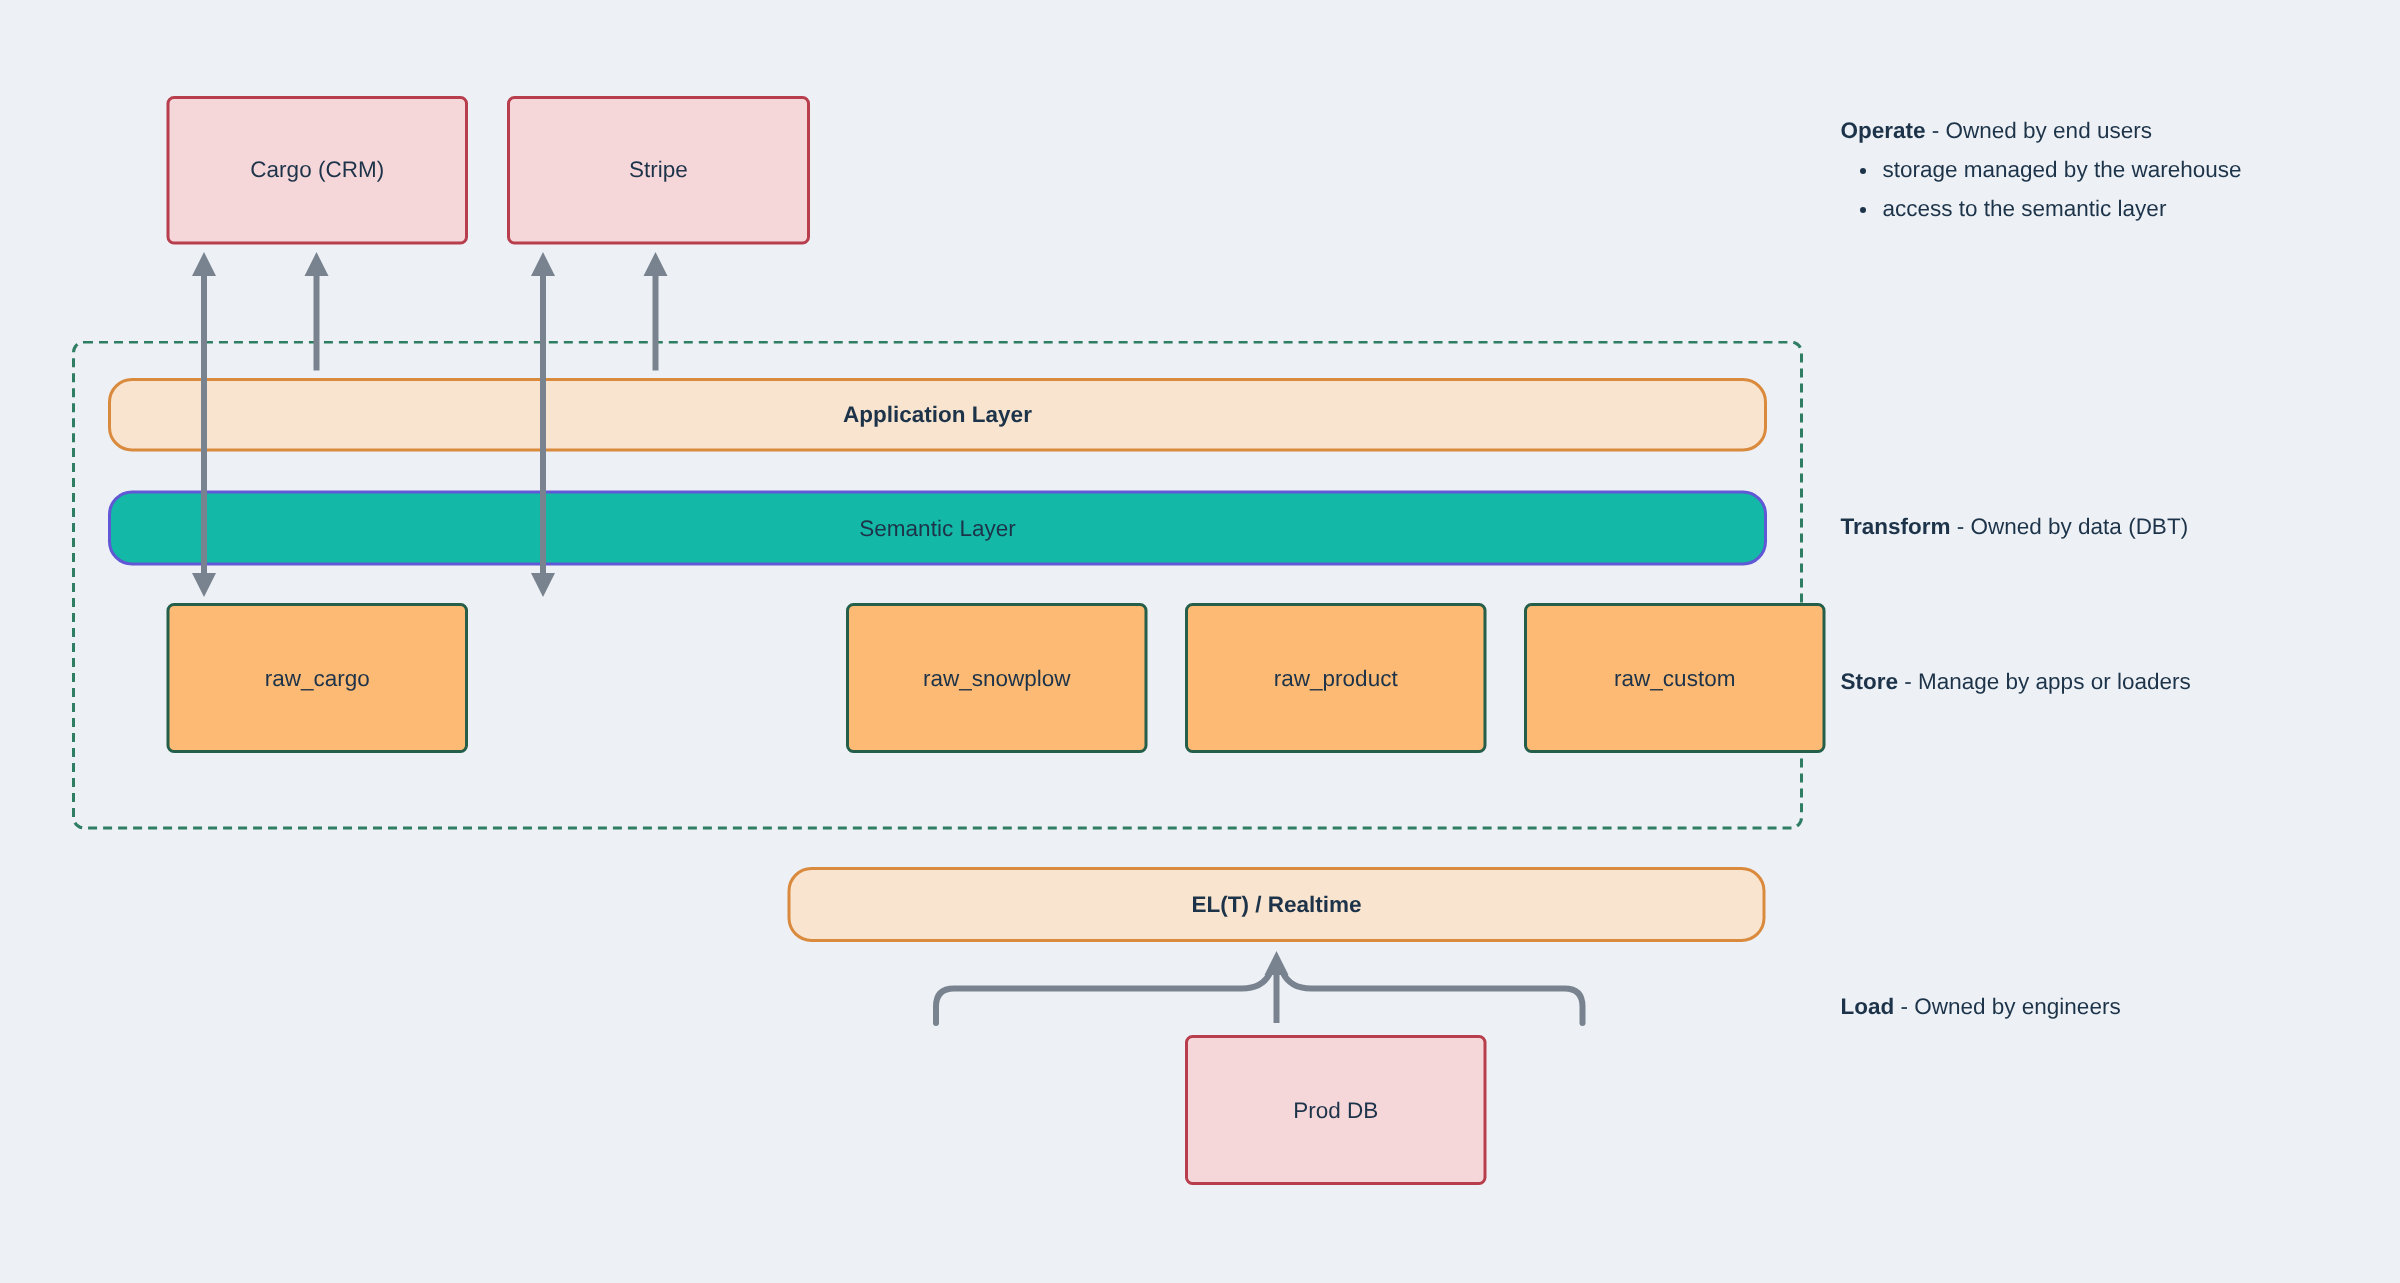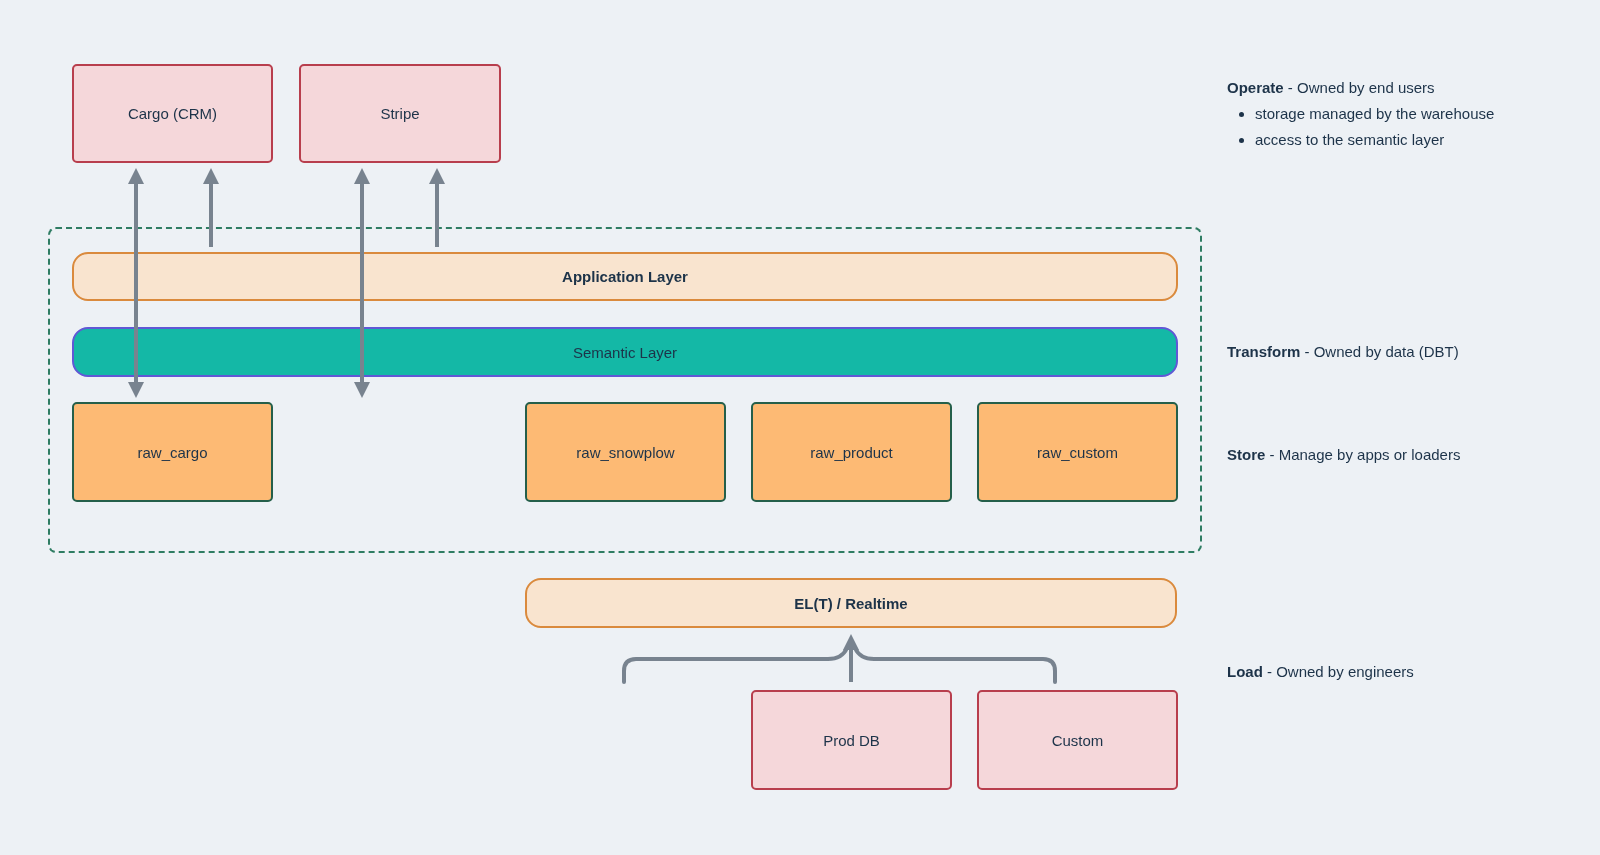--- a/index.html
+++ b/index.html
@@ -17,20 +17,21 @@
   }
   .node {
     position: absolute;
     display: flex;
     align-items: center;
     justify-content: center;
     font-size: 15px;
     border-radius: 5px;
     box-sizing: border-box;
     text-align: left;
+    margin-left: 39px;
   }
   .pink {
     background: #f5d7da;
     border: 2px solid #b83e4d;
   }
   .green {
     background: #fdba74;
     border: 2px solid #255f4a;
   }
   .bar {
@@ -121,23 +122,20 @@
   </div>
 
 
   <div class="bar orange bold" style="left:525px; top:578px; width:652px; height:50px;">
     <span>EL(T) / Realtime</span>
   </div>
 
   <div class="node pink" style="left:751px; top:690px; width:201px; height:100px;">
     <span>Prod DB</span>
   </div>
-  <div class="node pink" style="left:977px; top:690px; width:201px; height:100px;">
-    <span>Custom</span>
-  </div>
 
   <div class="ann" style="top:75px;">
     <div><span class="bold">Operate</span><span> - Owned by end users</span></div>
     <ul>
       <li>storage managed by the warehouse</li>
       <li>access to the semantic layer</li>
     </ul>
   </div>
 
   <div class="ann" style="top:339px;">

